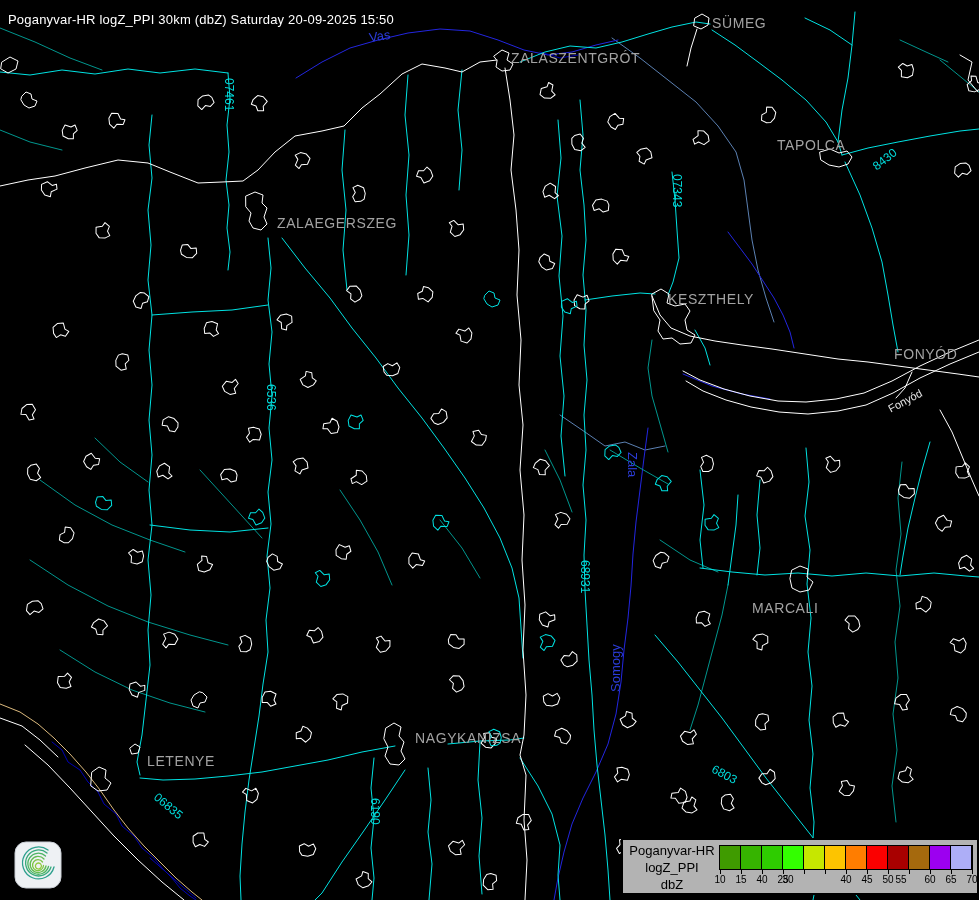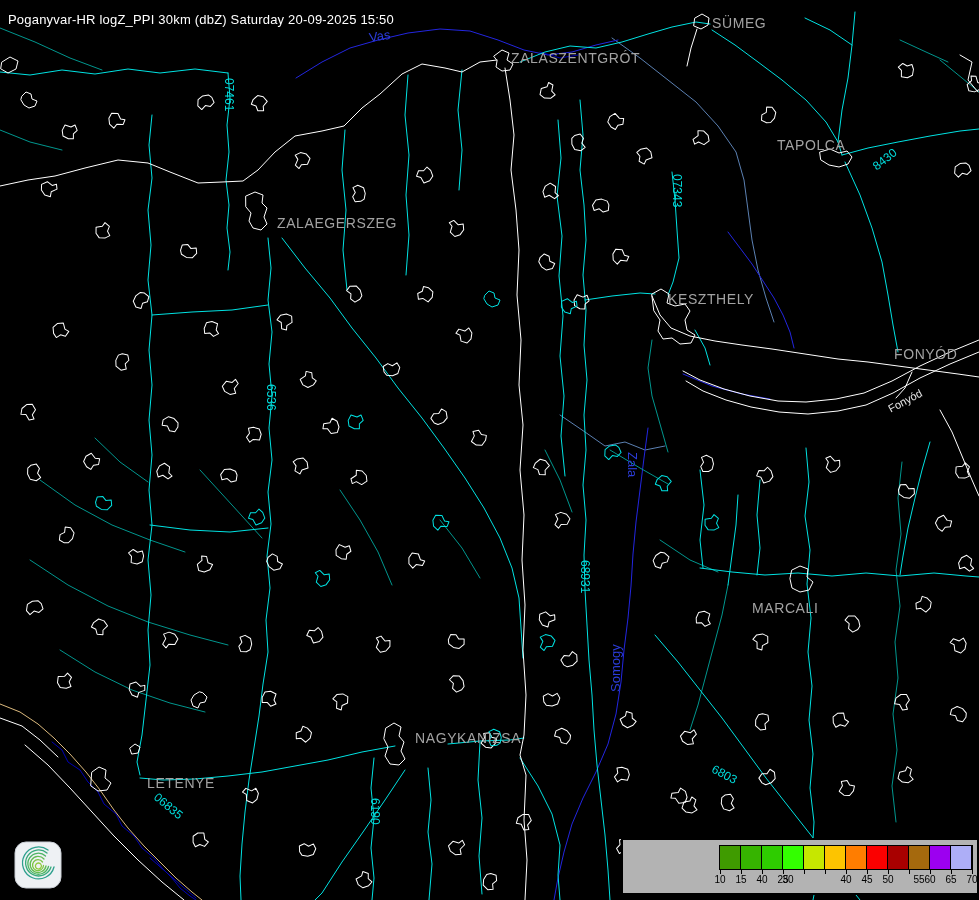--- a/index.html
+++ b/index.html
@@ -282,37 +282,42 @@
   <div class="lbl title">Poganyvar-HR logZ_PPI 30km (dbZ) Saturday 20-09-2025 15:50</div>
 
   <div class="lbl city" style="left:511px;top:50px">ZALASZENTGRÓT</div>
   <div class="lbl city" style="left:712px;top:15px">SÜMEG</div>
   <div class="lbl city" style="left:777px;top:137px">TAPOLCA</div>
   <div class="lbl city" style="left:277px;top:215px">ZALAEGERSZEG</div>
   <div class="lbl city" style="left:668px;top:291px">KESZTHELY</div>
   <div class="lbl city" style="left:894px;top:346px">FONYÓD</div>
   <div class="lbl city" style="left:752px;top:600px">MARCALI</div>
   <div class="lbl city" style="left:415px;top:730px">NAGYKANIZSA</div>
-  <div class="lbl city" style="left:147px;top:775px">LETENYE</div>
+  <div class="lbl city" style="left:147px;top:753px">LETENYE</div>
 
   <div class="lbl roadno" style="left:236px;top:78px;transform:rotate(90deg)">07461</div>
   <div class="lbl roadno" style="left:684px;top:174px;transform:rotate(90deg)">07343</div>
   <div class="lbl roadno" style="left:278px;top:384px;transform:rotate(90deg)">6536</div>
   <div class="lbl roadno" style="left:592px;top:560px;transform:rotate(90deg)">68931</div>
   <div class="lbl roadno" style="left:382px;top:798px;transform:rotate(90deg)">6190</div>
   <div class="lbl roadno" style="left:160px;top:790px;transform:rotate(40deg)">06835</div>
   <div class="lbl roadno" style="left:716px;top:762px;transform:rotate(28deg)">6803</div>
   <div class="lbl roadno" style="left:870px;top:162px;transform:rotate(-38deg)">8430</div>
 
   <div class="lbl water" style="left:368px;top:30px;transform:rotate(-8deg)">Vas</div>
   <div class="lbl water" style="left:640px;top:452px;transform:rotate(90deg)">Zala</div>
   <div class="lbl water" style="left:608px;top:692px;transform:rotate(-90deg)">Somogy</div>
   <div class="lbl rail" style="left:886px;top:404px;transform:rotate(-28deg)">Fonyód</div>
 
   <div id="legend">
+    <div class="ltext">
+      <div>Poganyvar-HR</div>
+      <div>logZ_PPI</div>
+      <div>dbZ</div>
+    </div>
     <div id="legbar">
         <div class="cell" style="background: rgb(63, 155, 0);"></div>
         <div class="cell" style="background: rgb(54, 180, 0);"></div>
         <div class="cell" style="background: rgb(46, 204, 0);"></div>
         <div class="cell" style="background: rgb(51, 255, 0);"></div>
         <div class="cell" style="background: rgb(198, 231, 0);"></div>
         <div class="cell" style="background: rgb(253, 196, 0);"></div>
         <div class="cell" style="background: rgb(255, 125, 0);"></div>
         <div class="cell" style="background: rgb(251, 0, 0);"></div>
         <div class="cell" style="background: rgb(168, 0, 0);"></div>
@@ -333,21 +338,21 @@
         <span class="tl" style="left: 156px;">30</span>
         <div class="tk" style="left: 202px;"></div>
         <span class="tl" style="left: 193px; margin-top: 24px;">35</span>
         <div class="tk" style="left: 223px;"></div>
         <span class="tl" style="left: 214px;">40</span>
         <div class="tk" style="left: 244px;"></div>
         <span class="tl" style="left: 235px;">45</span>
         <div class="tk" style="left: 265px;"></div>
         <span class="tl" style="left: 256px;">50</span>
         <div class="tk" style="left: 286px;"></div>
-        <span class="tl" style="left: 287px;">55</span>
+        <span class="tl" style="left: 269px;">55</span>
         <div class="tk" style="left: 307px;"></div>
         <span class="tl" style="left: 298px;">60</span>
         <div class="tk" style="left: 328px;"></div>
         <span class="tl" style="left: 319px;">65</span>
         <div class="tk" style="left: 349px;"></div>
         <span class="tl" style="left: 340px;">70</span>
       </div>
   </div>
 
   <svg id="logo" viewBox="0 0 48 48">

